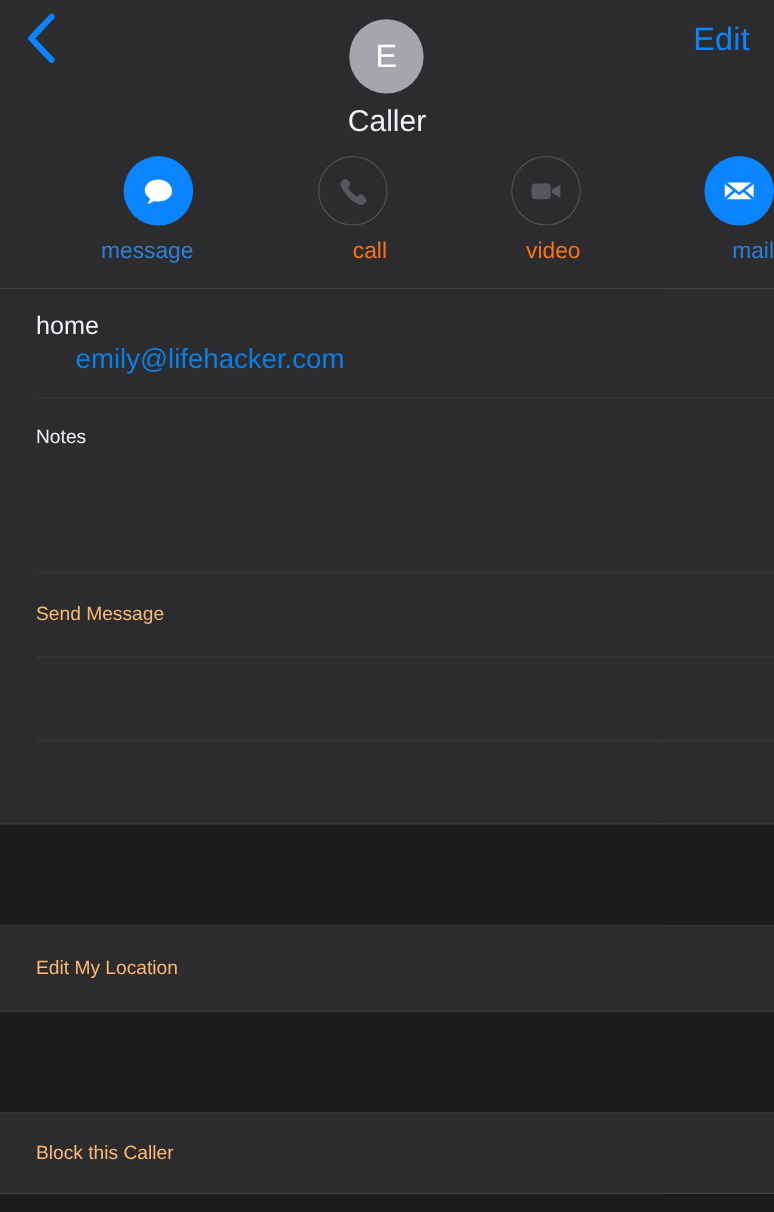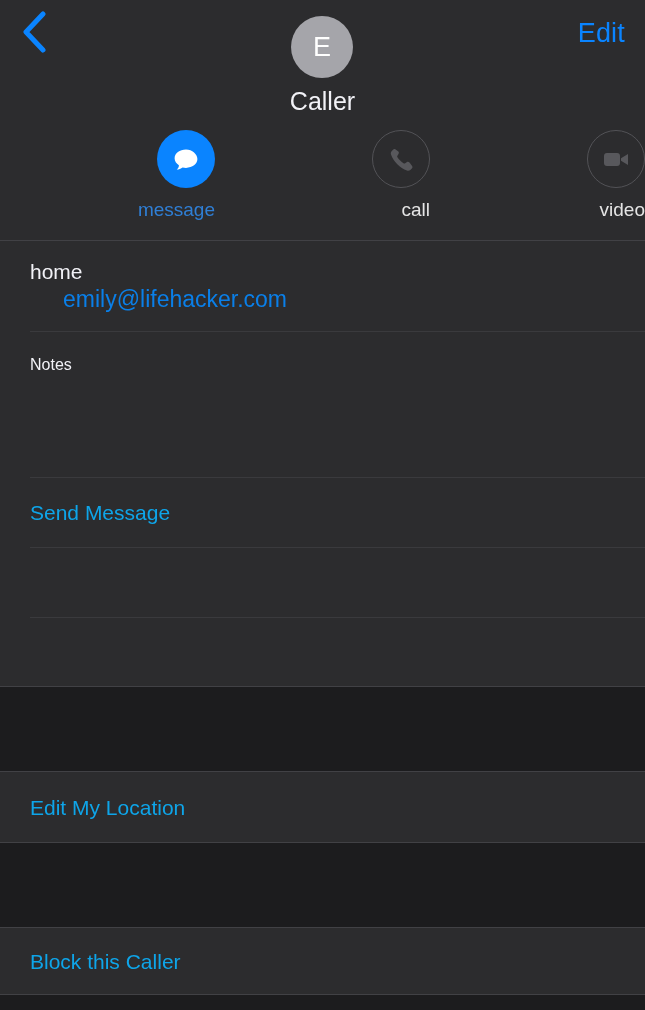--- a/index.html
+++ b/index.html
@@ -113,21 +113,21 @@
   .action.disabled .action-circle {
     background: transparent;
     border: 1.5px solid #525256;
   }
   .action-label {
     margin-top: 11px;
     font-size: 19px;
     line-height: 22px;
     color: #2f7fd6;
   }
-  .action.disabled .action-label { color: #e5e5e5; }
+  .action.disabled .action-label { color: #f97316; }
 
   
   .section {
     position: absolute;
     left: 0;
     width: 552px;
     background: #2c2c2e;
     box-sizing: border-box;
   }
   .gap {
@@ -155,22 +155,22 @@
     position: absolute;
     left: 0;
     width: 645px;
     display: flex;
     align-items: center;
     box-sizing: border-box;
     padding-left: 30px;
     cursor: pointer;
   }
   .row-link {
-    color: #0ea5e9;
-    font-size: 21px;
+    color: #fdba74;
+    font-size: 16px;
     line-height: 27px;
   }
   .field-label {
     position: absolute;
     left: 30px;
     color: #f2f2f7;
     font-size: 21px;
     line-height: 25px;
   }
   .field-value {
@@ -243,20 +243,30 @@
       <button class="action disabled">
         <span class="action-circle">
           <svg width="32" height="32" viewBox="0 0 32 32">
             <rect x="4" y="10" width="16" height="13" rx="3" fill="#58585c"></rect>
             <path d="M21 15.2 L28 11 L28 22 L21 17.8 Z" fill="#58585c"></path>
           </svg>
         </span>
         <span class="action-label">video</span>
       </button>
 
+      <button class="action">
+        <span class="action-circle">
+          <svg width="32" height="32" viewBox="0 0 32 32">
+            <path d="M4 9h24v14H4z" fill="#ffffff"></path>
+            <path d="M4 9 L16 18.5 L28 9" fill="none" stroke="#0a84ff" stroke-width="2.2" stroke-linejoin="round"></path>
+            <path d="M4 23 L12.5 15.5 M28 23 L19.5 15.5" fill="none" stroke="#0a84ff" stroke-width="2.2"></path>
+          </svg>
+        </span>
+        <span class="action-label">mail</span>
+      </button>
 
 
     </div>
   </div>
 
   <div class="hr-full" style="top:240px"></div>
 
   <div class="section" style="top:241px; height:90px">
     <div class="row" style="top:0; height:90px">
       <span class="field-label" style="top:18px">home</span>

